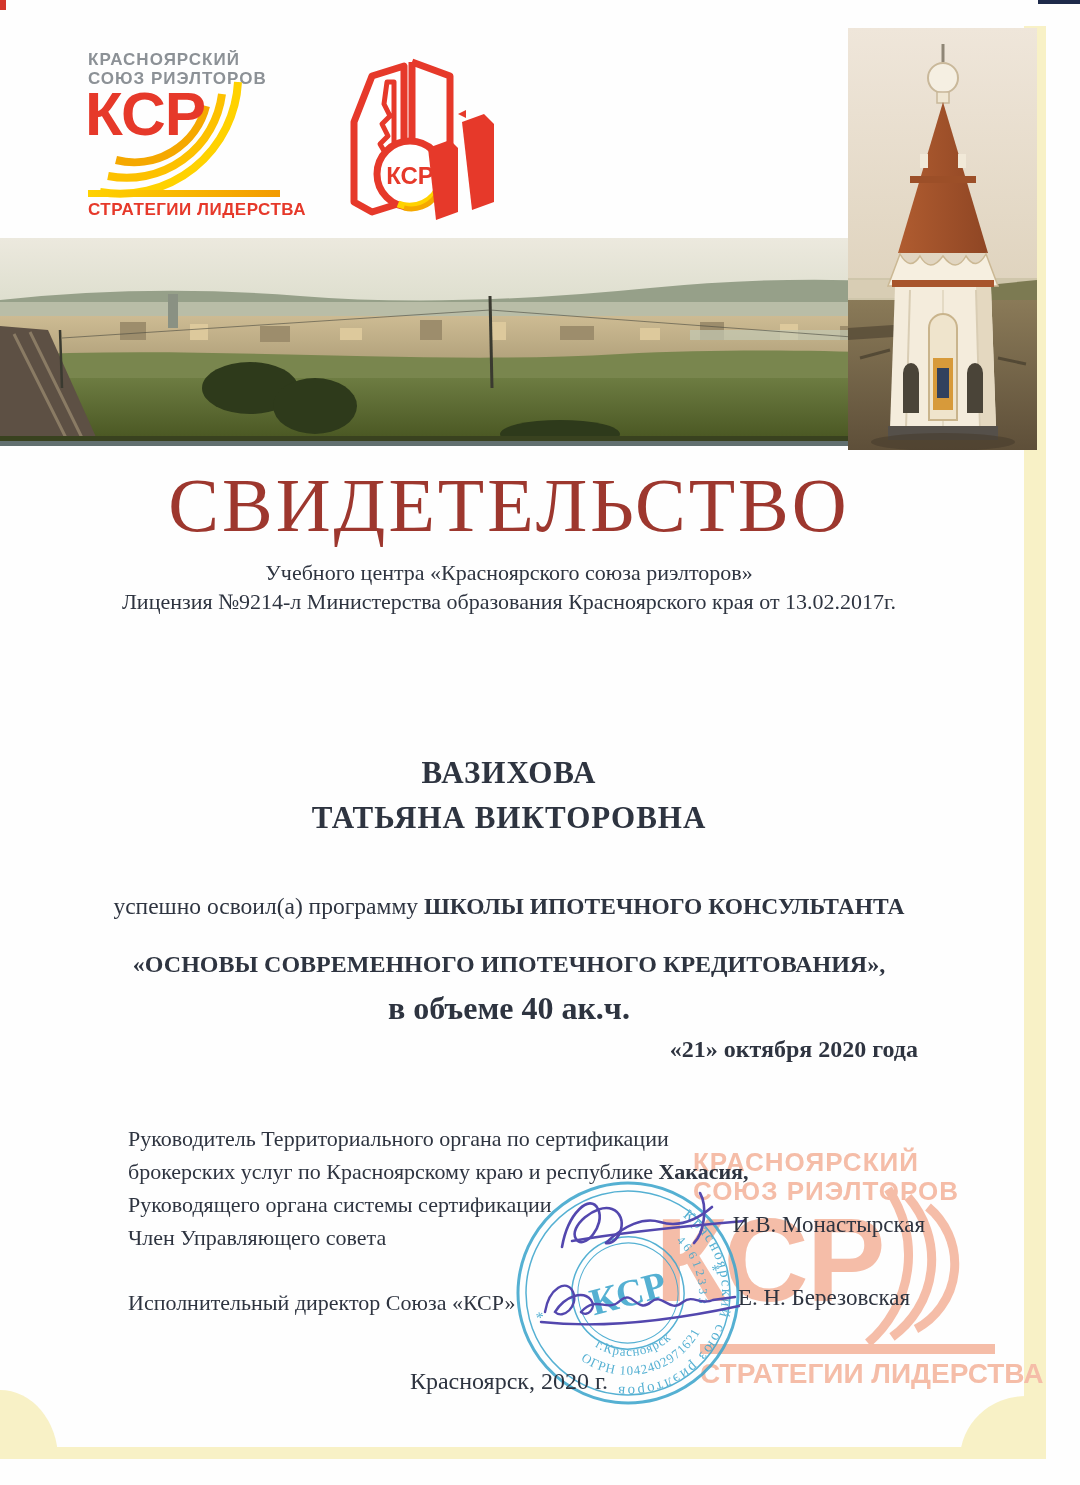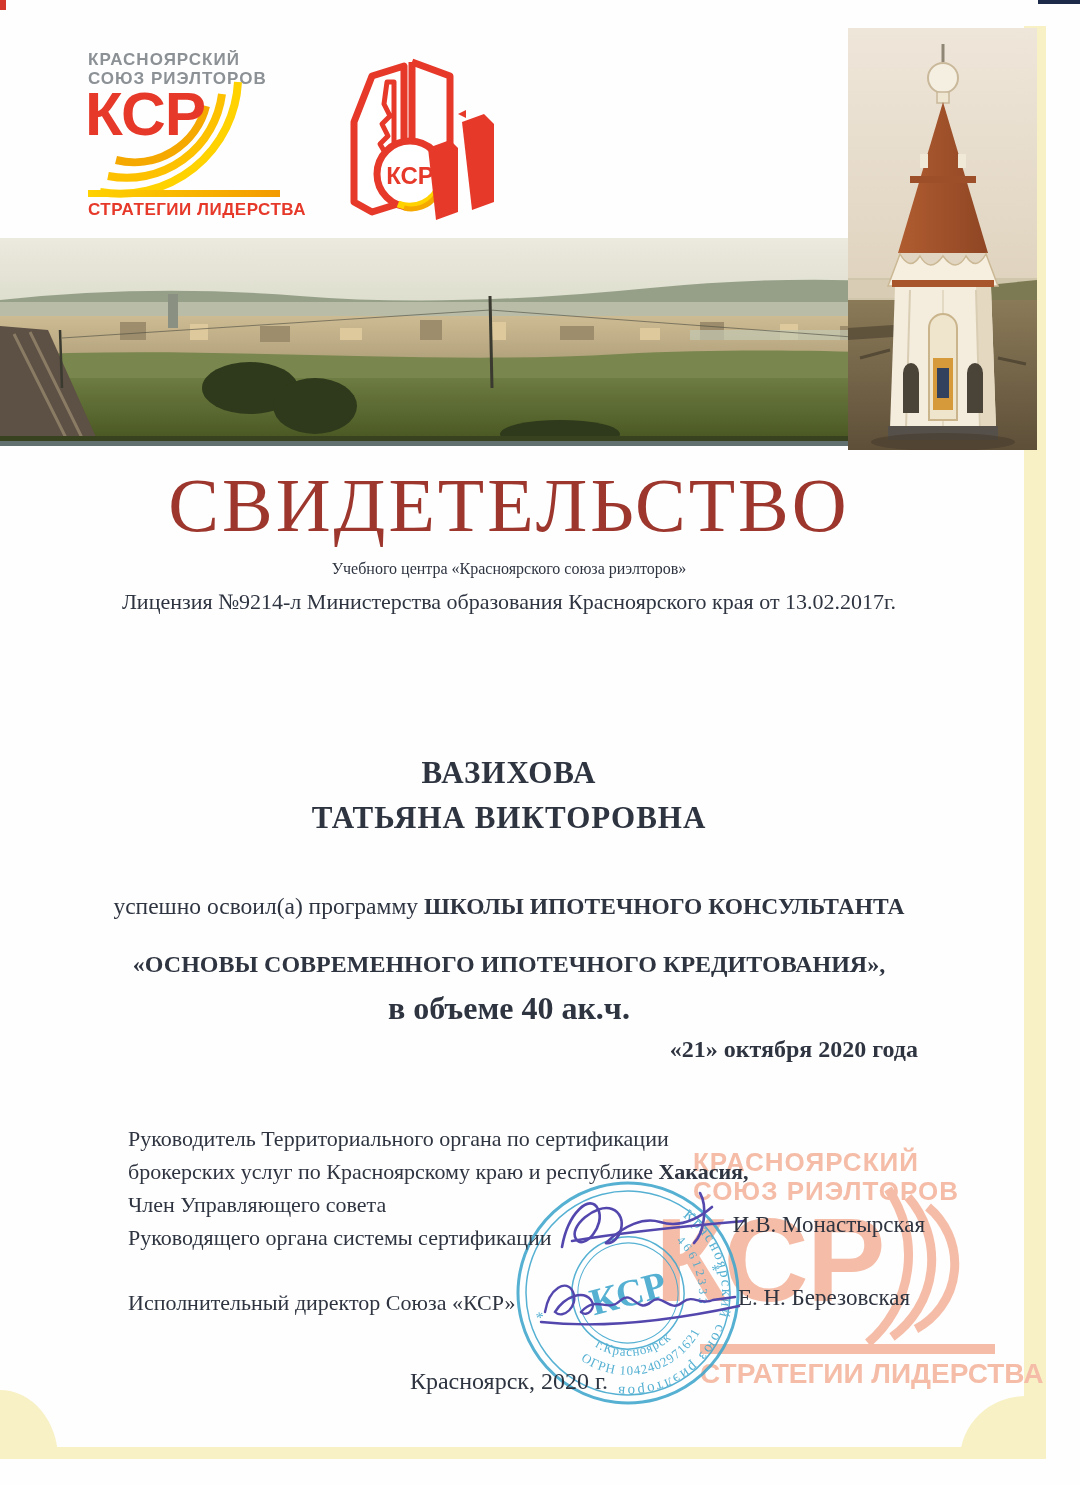--- a/index.html
+++ b/index.html
@@ -24,21 +24,21 @@
   .llogo-bar{left:88px;top:190px;width:192px;height:7px;background:linear-gradient(90deg,#ffd200,#f29a00);}
   .llogo-tag{left:88px;top:200px;font-family:"Liberation Sans",sans-serif;font-size:17px;font-weight:bold;color:#e6392a;letter-spacing:0.5px;}
   
   .rlogo{left:332px;top:52px;}
   .rlogo-abbr{font-family:"Liberation Sans",sans-serif;font-weight:bold;}
   
   .panorama{left:0;top:238px;width:1037px;height:208px;}
   .chapel{left:848px;top:28px;width:189px;height:422px;}
   
   .title{top:462px;font-size:76px;letter-spacing:3px;color:#9d372e;font-weight:normal;}
-  .sub1{top:560px;font-size:16px;}
+  .sub1{top:560px;font-size:22px;}
   .sub2{top:589px;font-size:22px;}
   .cert-no{top:662px;font-size:27px;font-weight:bold;}
   .confirms{top:710px;font-size:22px;}
   .surname{top:755px;font-size:31px;font-weight:bold;letter-spacing:1px;}
   .patronymic{top:800px;font-size:31px;font-weight:bold;letter-spacing:1px;}
   .program-line{top:893px;font-size:23.5px;}
   .program-line b{font-weight:bold;}
   .program-title{top:951px;font-size:24px;font-weight:bold;}
   .volume{top:990px;font-size:32px;font-weight:bold;}
   .date{top:1036px;right:162px;font-size:24px;font-weight:bold;}
@@ -227,22 +227,22 @@
   <div class="abs center program-line">
     <span>успешно освоил(а) программу </span><b>ШКОЛЫ ИПОТЕЧНОГО КОНСУЛЬТАНТА</b>
   </div>
   <div class="abs center program-title">«ОСНОВЫ СОВРЕМЕННОГО ИПОТЕЧНОГО КРЕДИТОВАНИЯ»,</div>
   <div class="abs center volume">в объеме 40 ак.ч.</div>
   <div class="abs date">«21» октября 2020 года</div>
 
   <div class="abs sigblock">
     <div>Руководитель Территориального органа по сертификации</div>
     <div><span>брокерских услуг по Красноярскому краю и республике </span><b>Хакасия,</b></div>
+    <div>Руководящего органа системы сертификации</div>
     <div>Член Управляющего совета</div>
-    <div>Руководящего органа системы сертификации</div>
   </div>
   <div class="abs sig-name1">И.В. Монастырская</div>
 
   <div class="abs sig-pos2">Исполнительный директор Союза «КСР»</div>
   <div class="abs sig-name2">Е. Н. Березовская</div>
 
   <div class="abs center place-year">Красноярск, 2020 г.</div>
 
   <svg class="abs stamp" width="230" height="230" viewBox="0 0 230 230">
     <defs>

